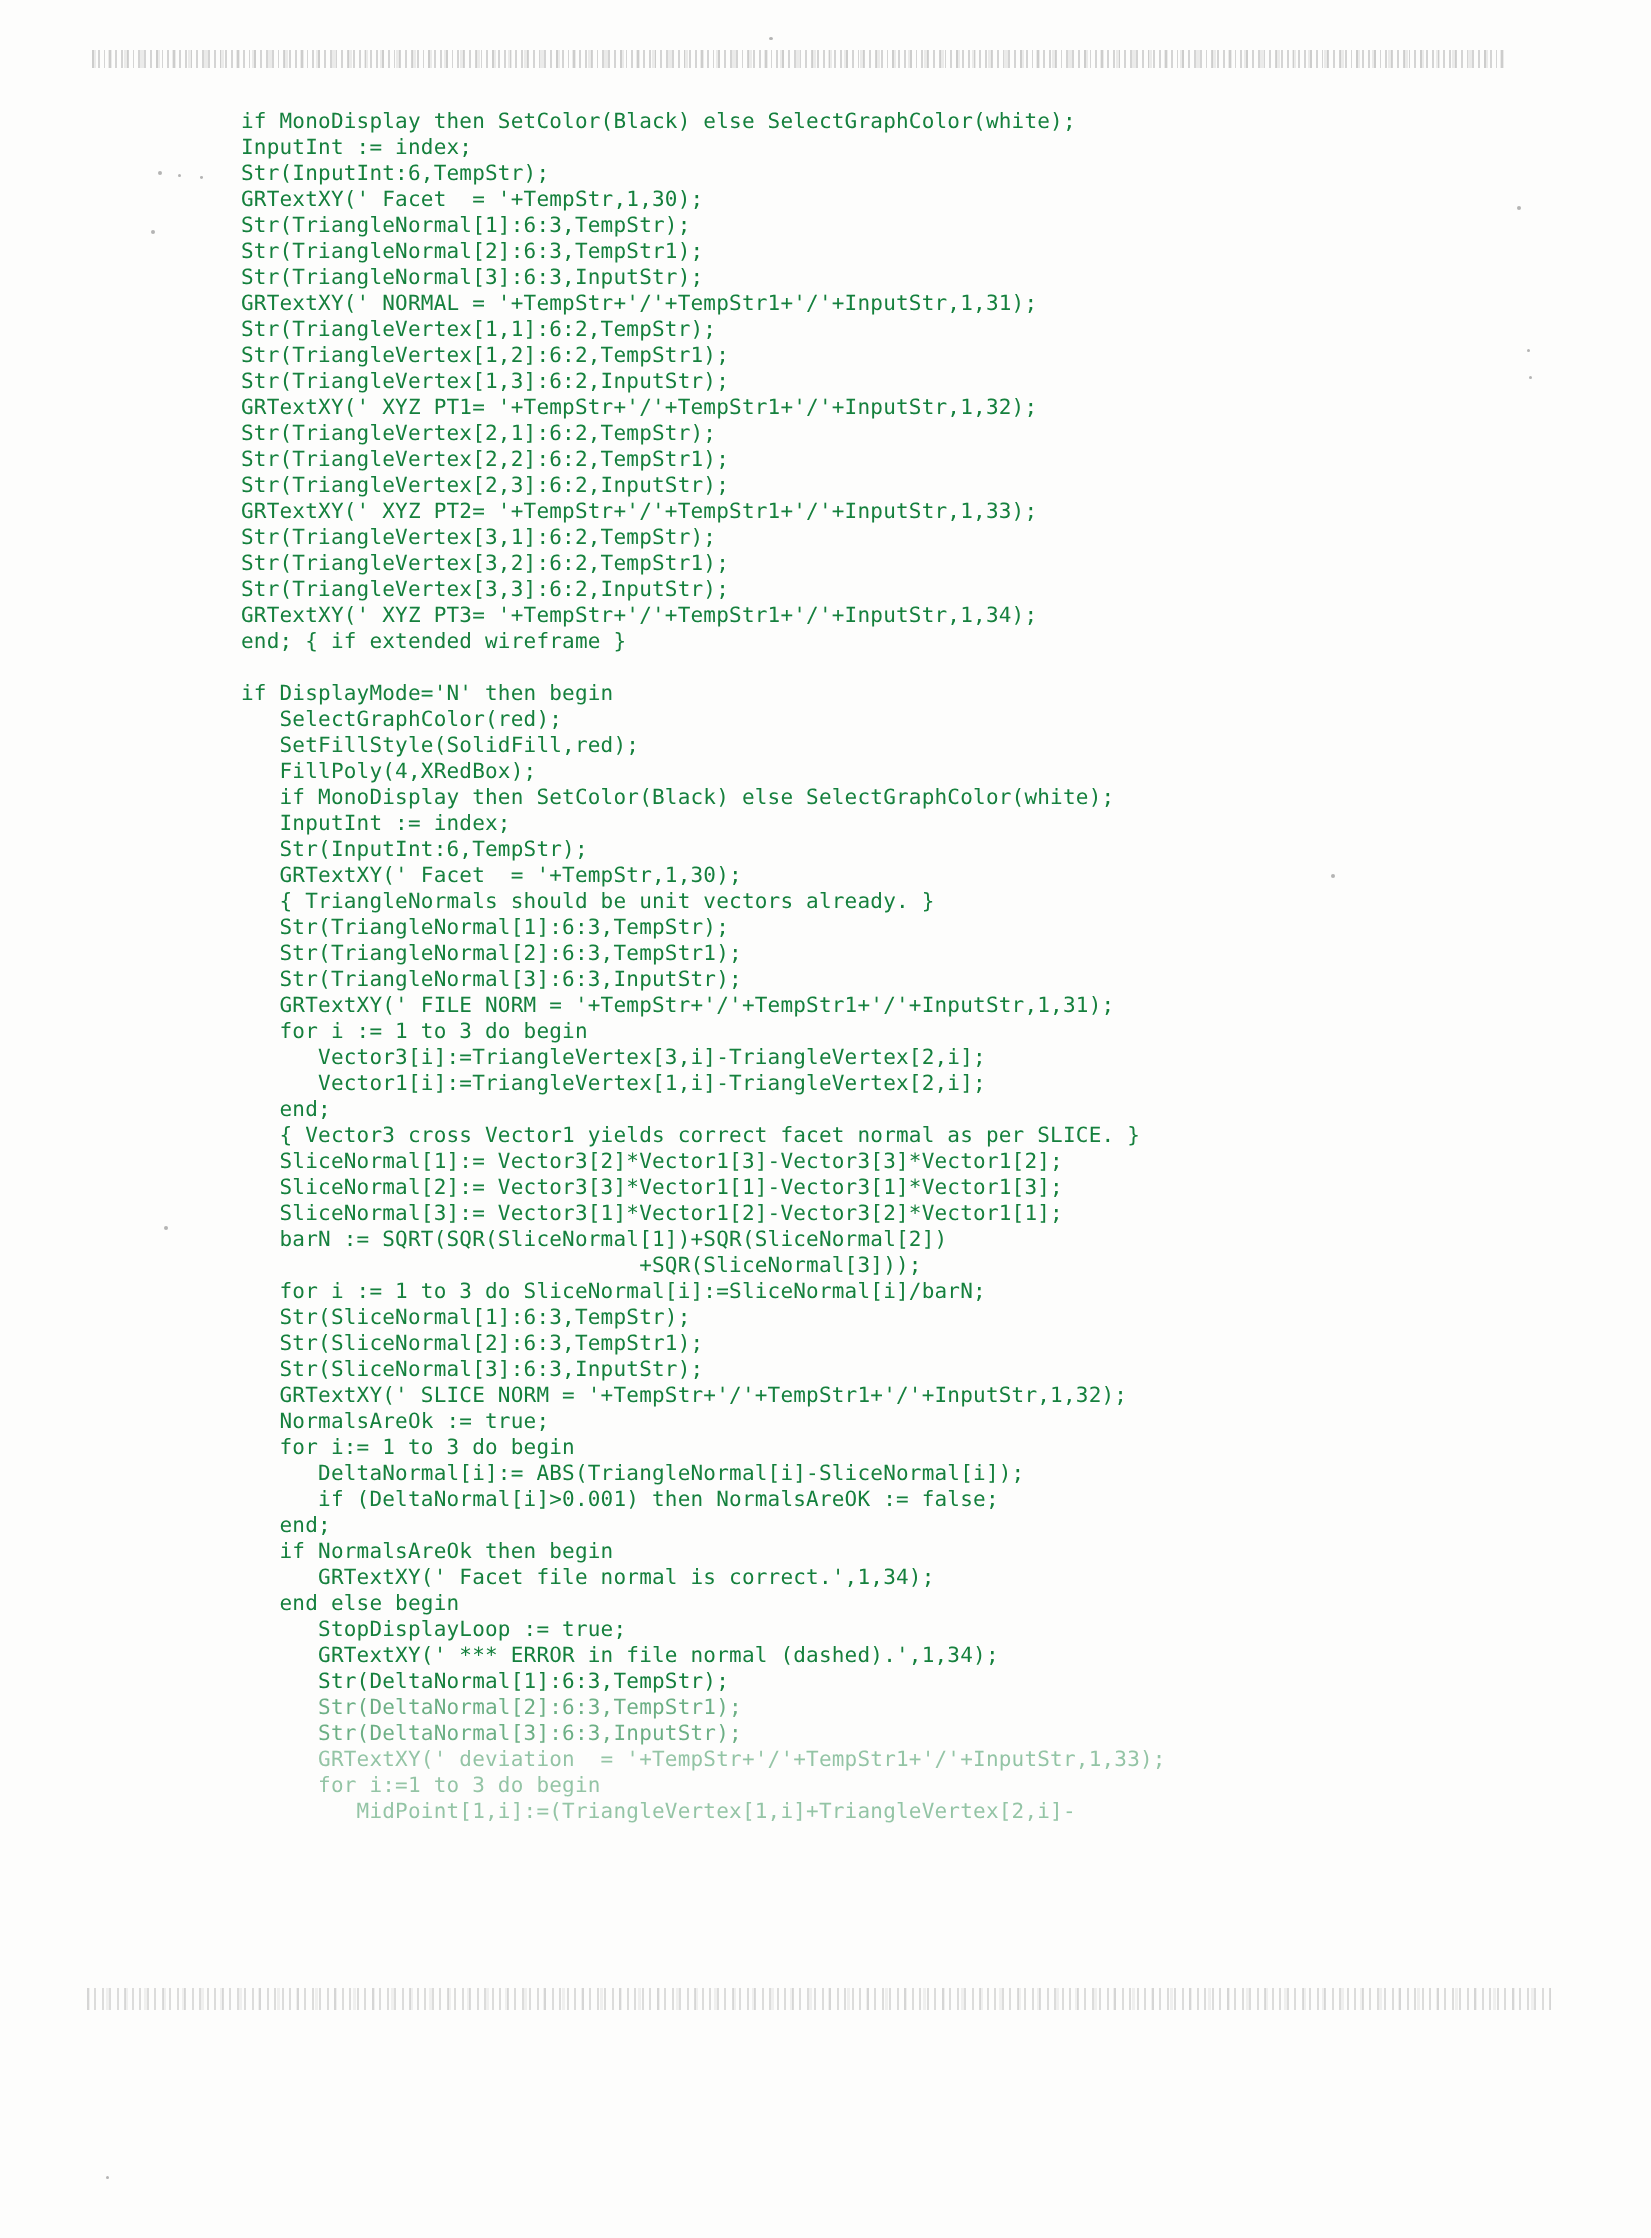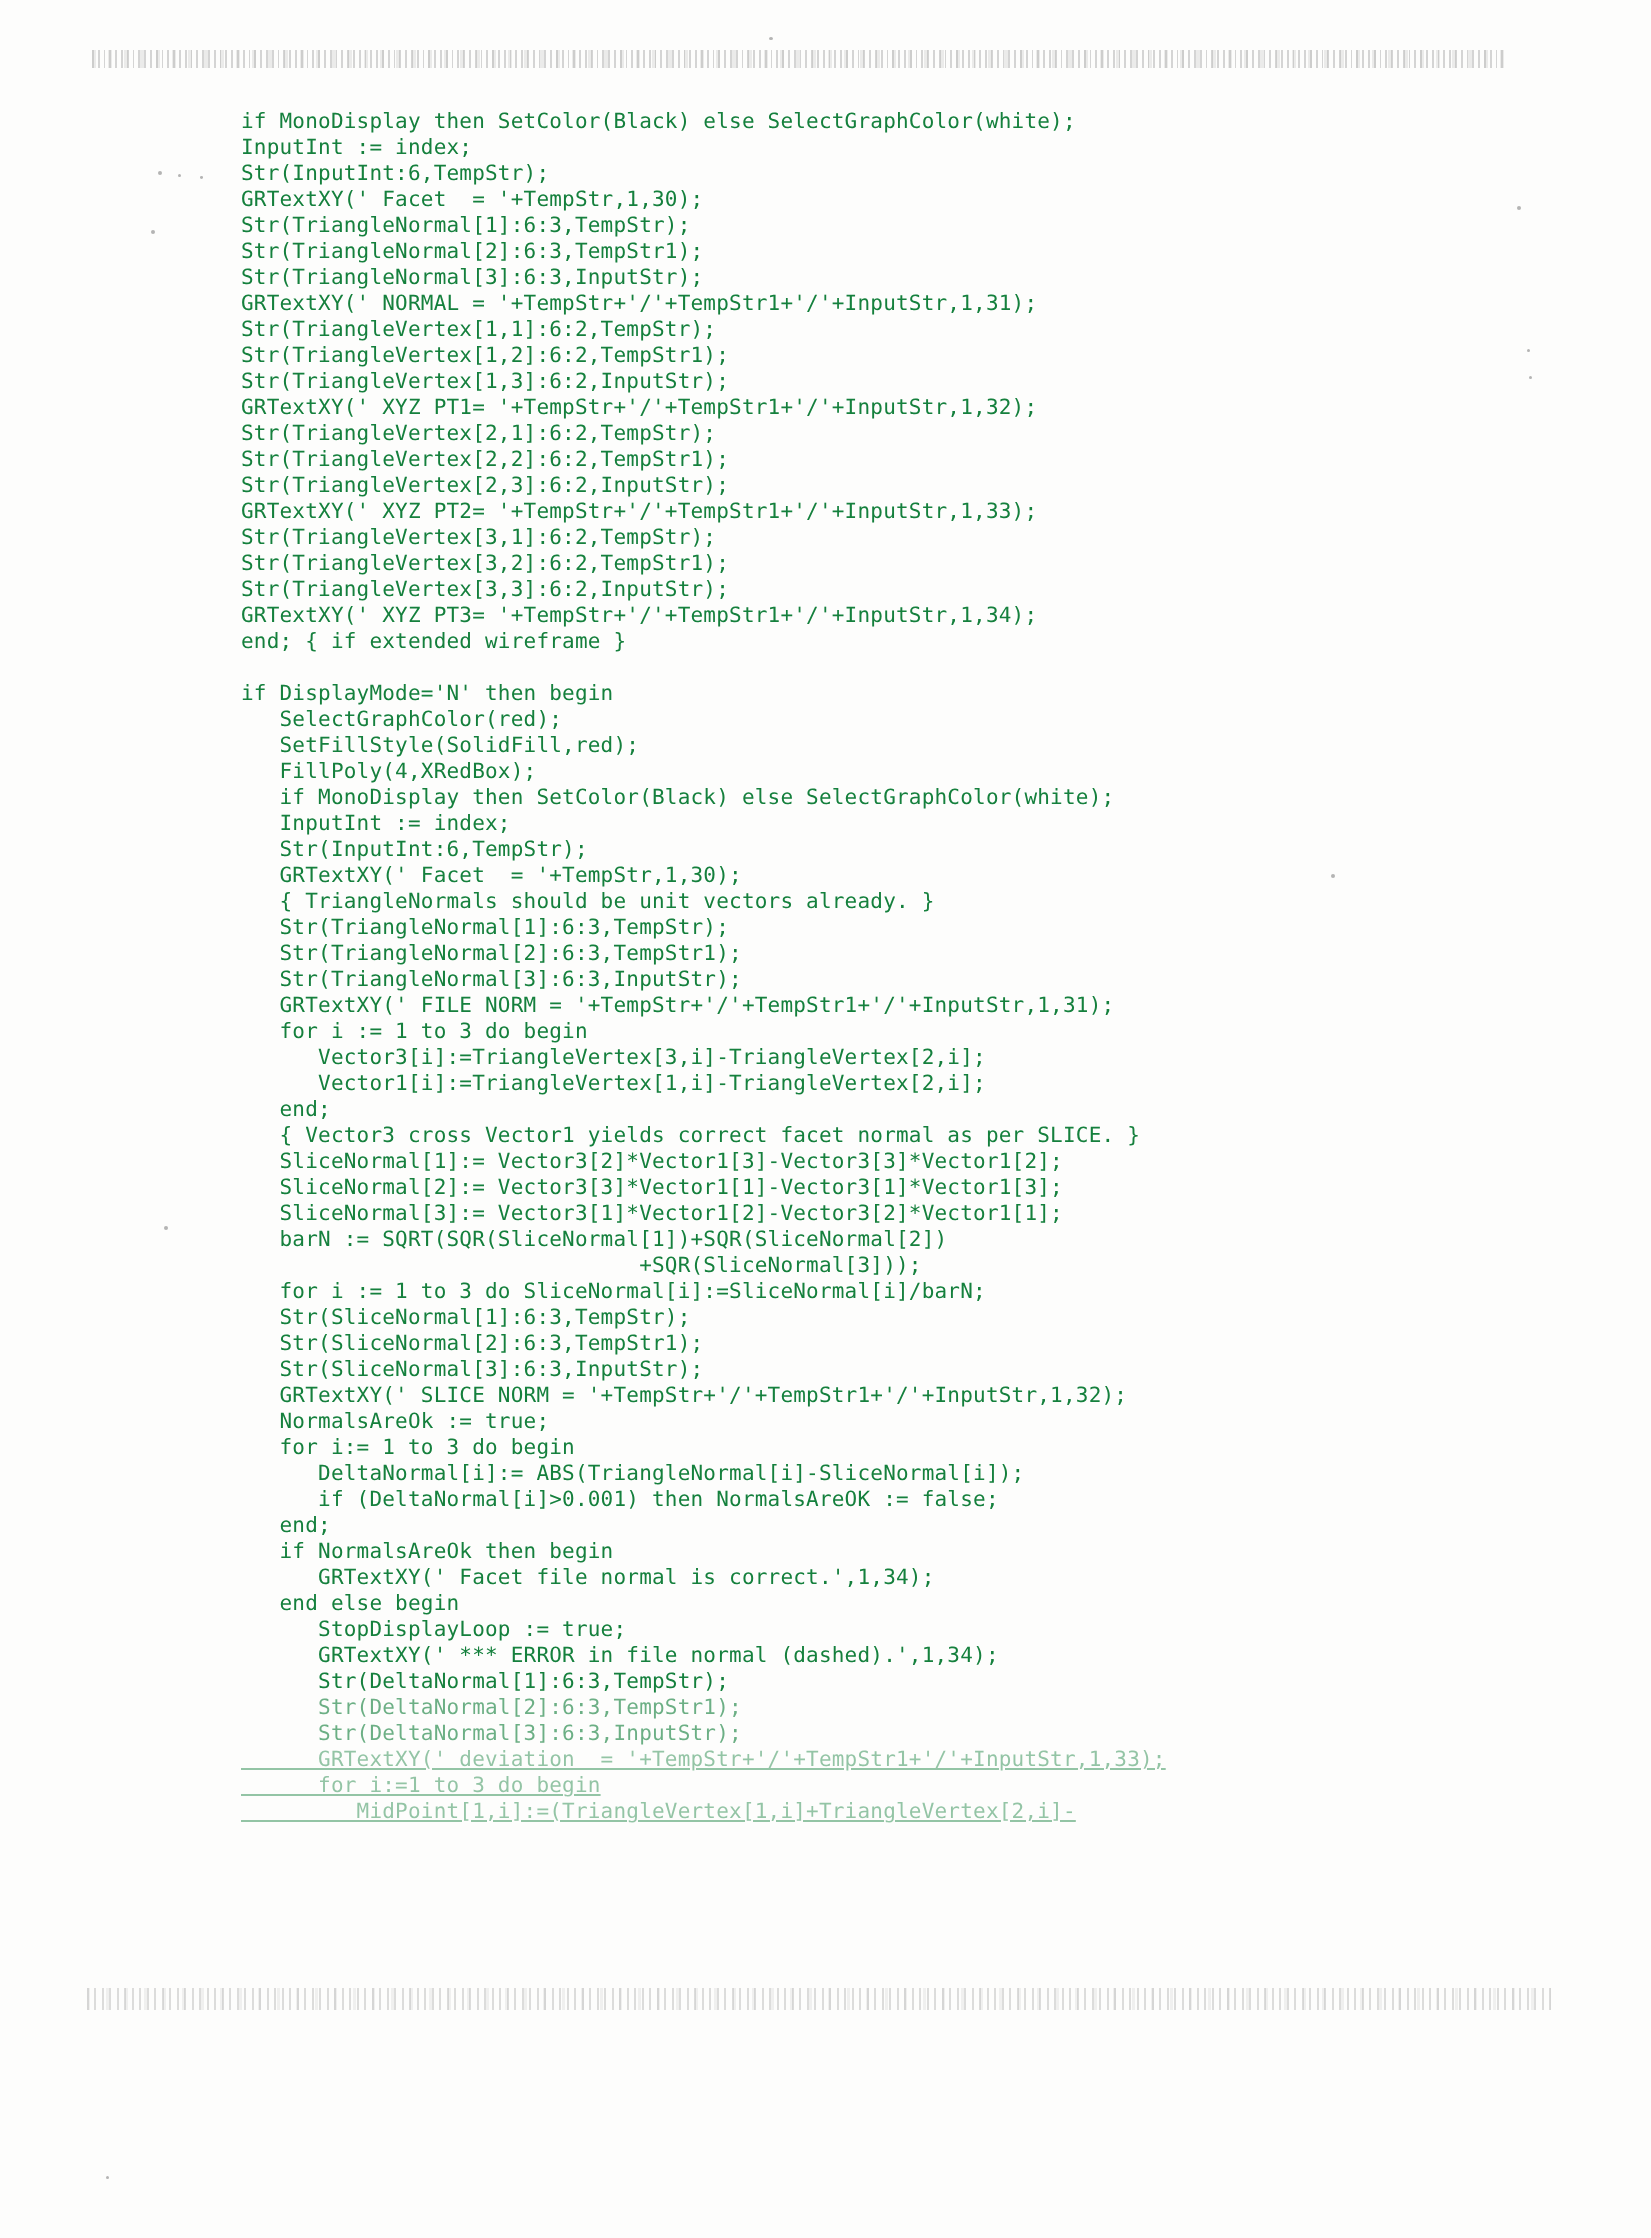--- a/index.html
+++ b/index.html
@@ -79,21 +79,20 @@
     white-space: pre;
     min-height: 26px;
   }
   .faded {
     opacity: 0.62;
     filter: blur(0.3px);
   }
   .faded2 {
     opacity: 0.45;
     filter: blur(0.5px);
-    text-decoration: underline;
   }
 </style>
 </head>
 <body>
 
 <div class="page">
 
   <div class="top-noise"></div>
   <div class="bottom-noise"></div>
 

